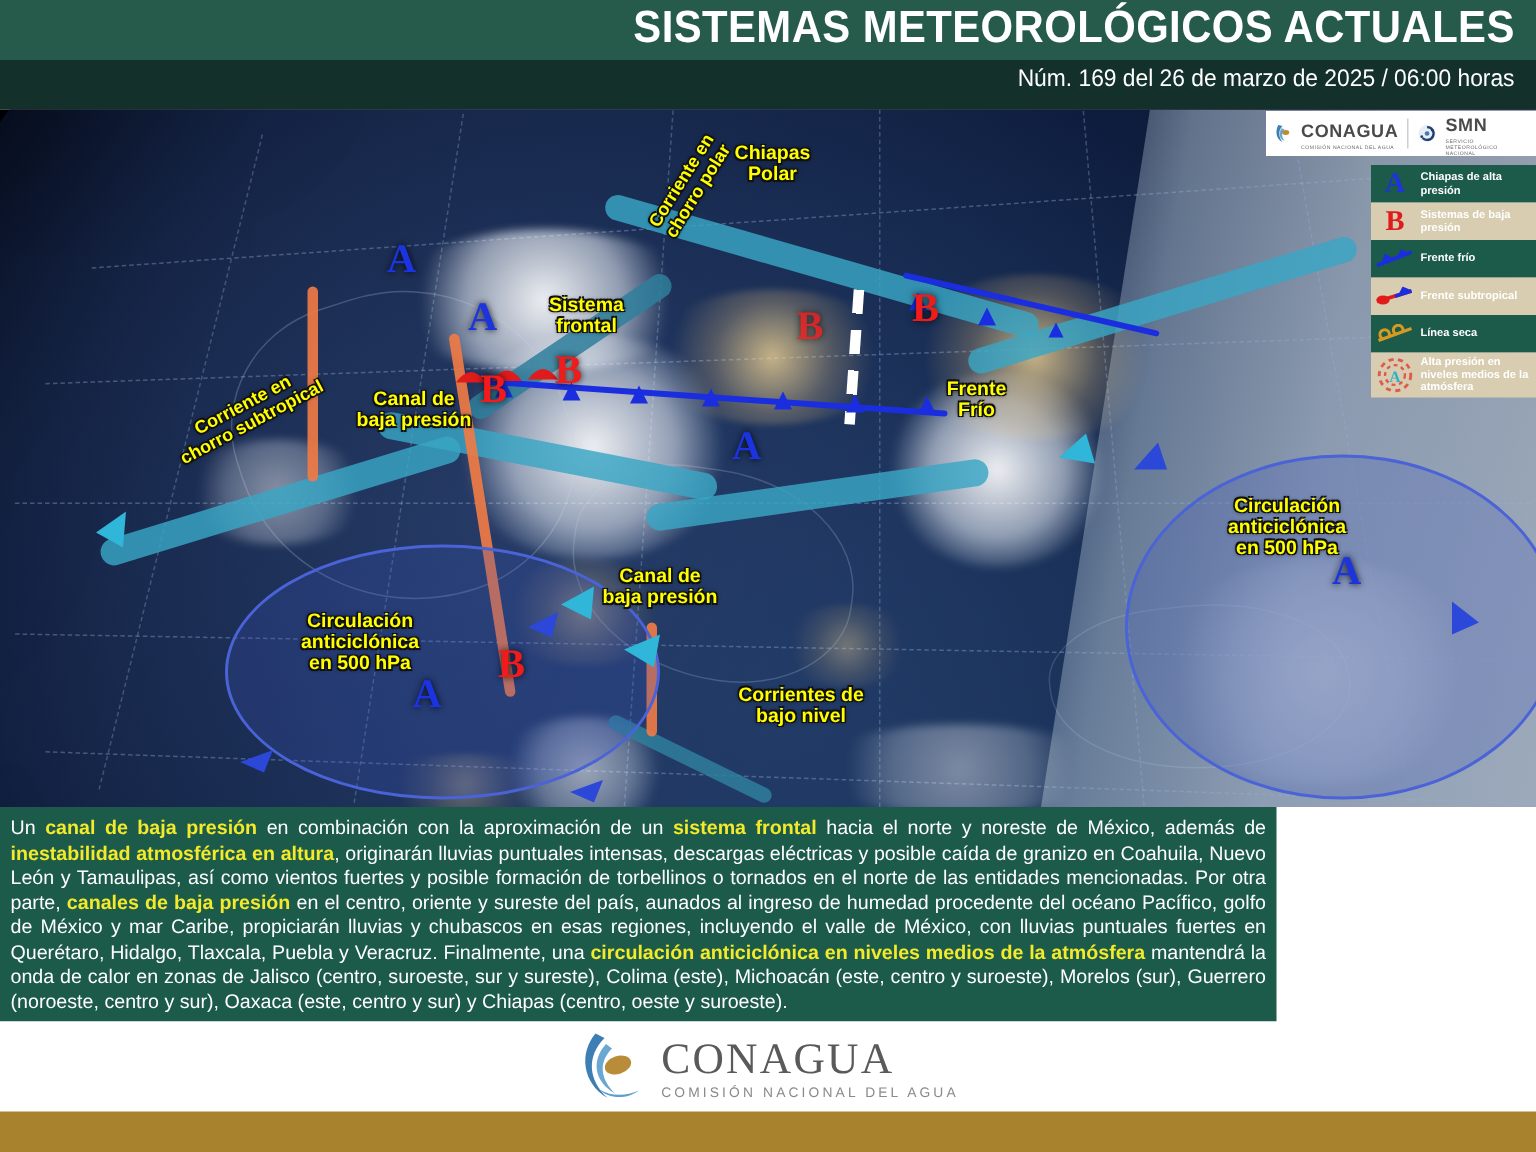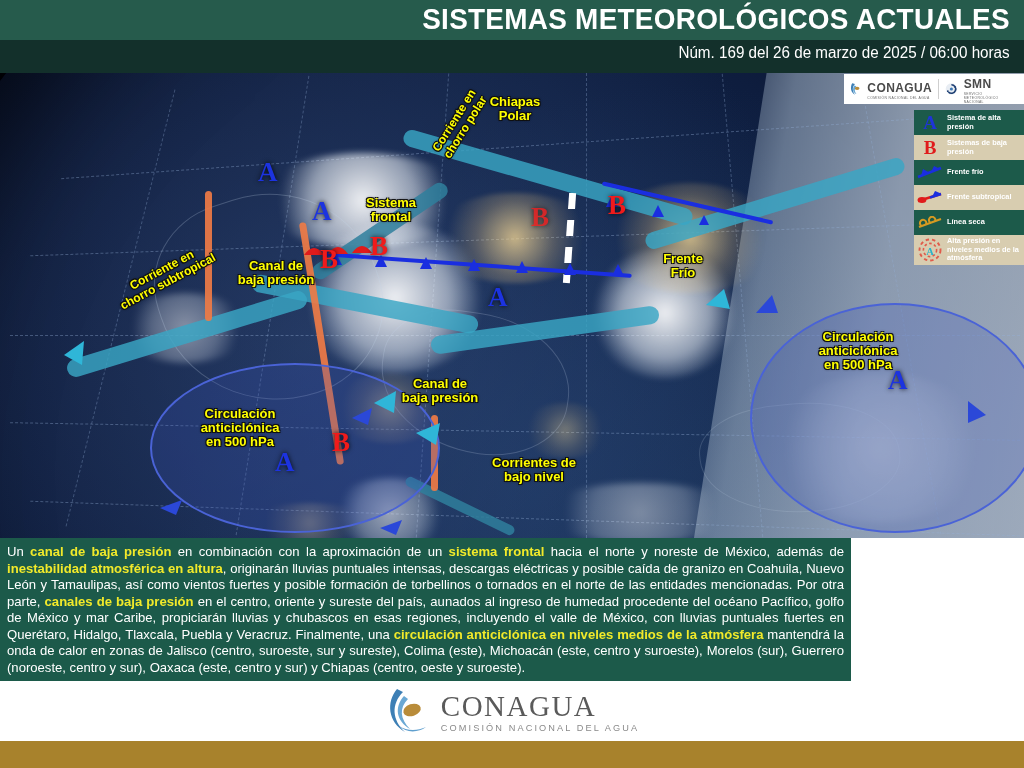--- a/index.html
+++ b/index.html
@@ -284,21 +284,21 @@
         <span class="lg-tag">SERVICIO METEOROLÓGICO NACIONAL</span>
       </div>
     </div>
 
     <div class="legend">
 
       <div class="lg-row dark">
         <div class="lg-sym">
           <span class="sym-A">A</span>
         </div>
-        <div class="lg-txt">Sistema de
+        <div class="lg-txt">Chiapas de
 alta presión</div>
       </div>
 
       <div class="lg-row lite">
         <div class="lg-sym">
           <span class="sym-B">B</span>
         </div>
         <div class="lg-txt">Sistemas de
 baja presión</div>
       </div>
@@ -363,21 +363,21 @@
     <div class="bigB" style="left:608px;top:119px;">B</div>
     <div class="bigB" style="left:531px;top:131px;opacity:.8;">B</div>
     <div class="bigB" style="left:332px;top:356px;">B</div>
 
     <div class="lbl" style="left:475px;top:22px;width:80px;">Chiapas
 Polar</div>
     <div class="lbl sm" style="left:410px;top:38px;width:100px;transform:rotate(-58deg);">Corriente en
 chorro polar</div>
     <div class="lbl" style="left:352px;top:123px;width:78px;">Sistema
 frontal</div>
-    <div class="lbl" style="left:652px;top:179px;width:62px;">Frente
+    <div class="lbl" style="left:620px;top:179px;width:62px;">Frente
 Frío</div>
     <div class="lbl sm" style="left:100px;top:190px;width:130px;transform:rotate(-28deg);">Corriente en
 chorro subtropical</div>
     <div class="lbl" style="left:222px;top:186px;width:108px;">Canal de
 baja presión</div>
     <div class="lbl" style="left:386px;top:304px;width:108px;">Canal de
 baja presión</div>
     <div class="lbl" style="left:182px;top:334px;width:116px;">Circulación
 anticiclónica
 en 500 hPa</div>

